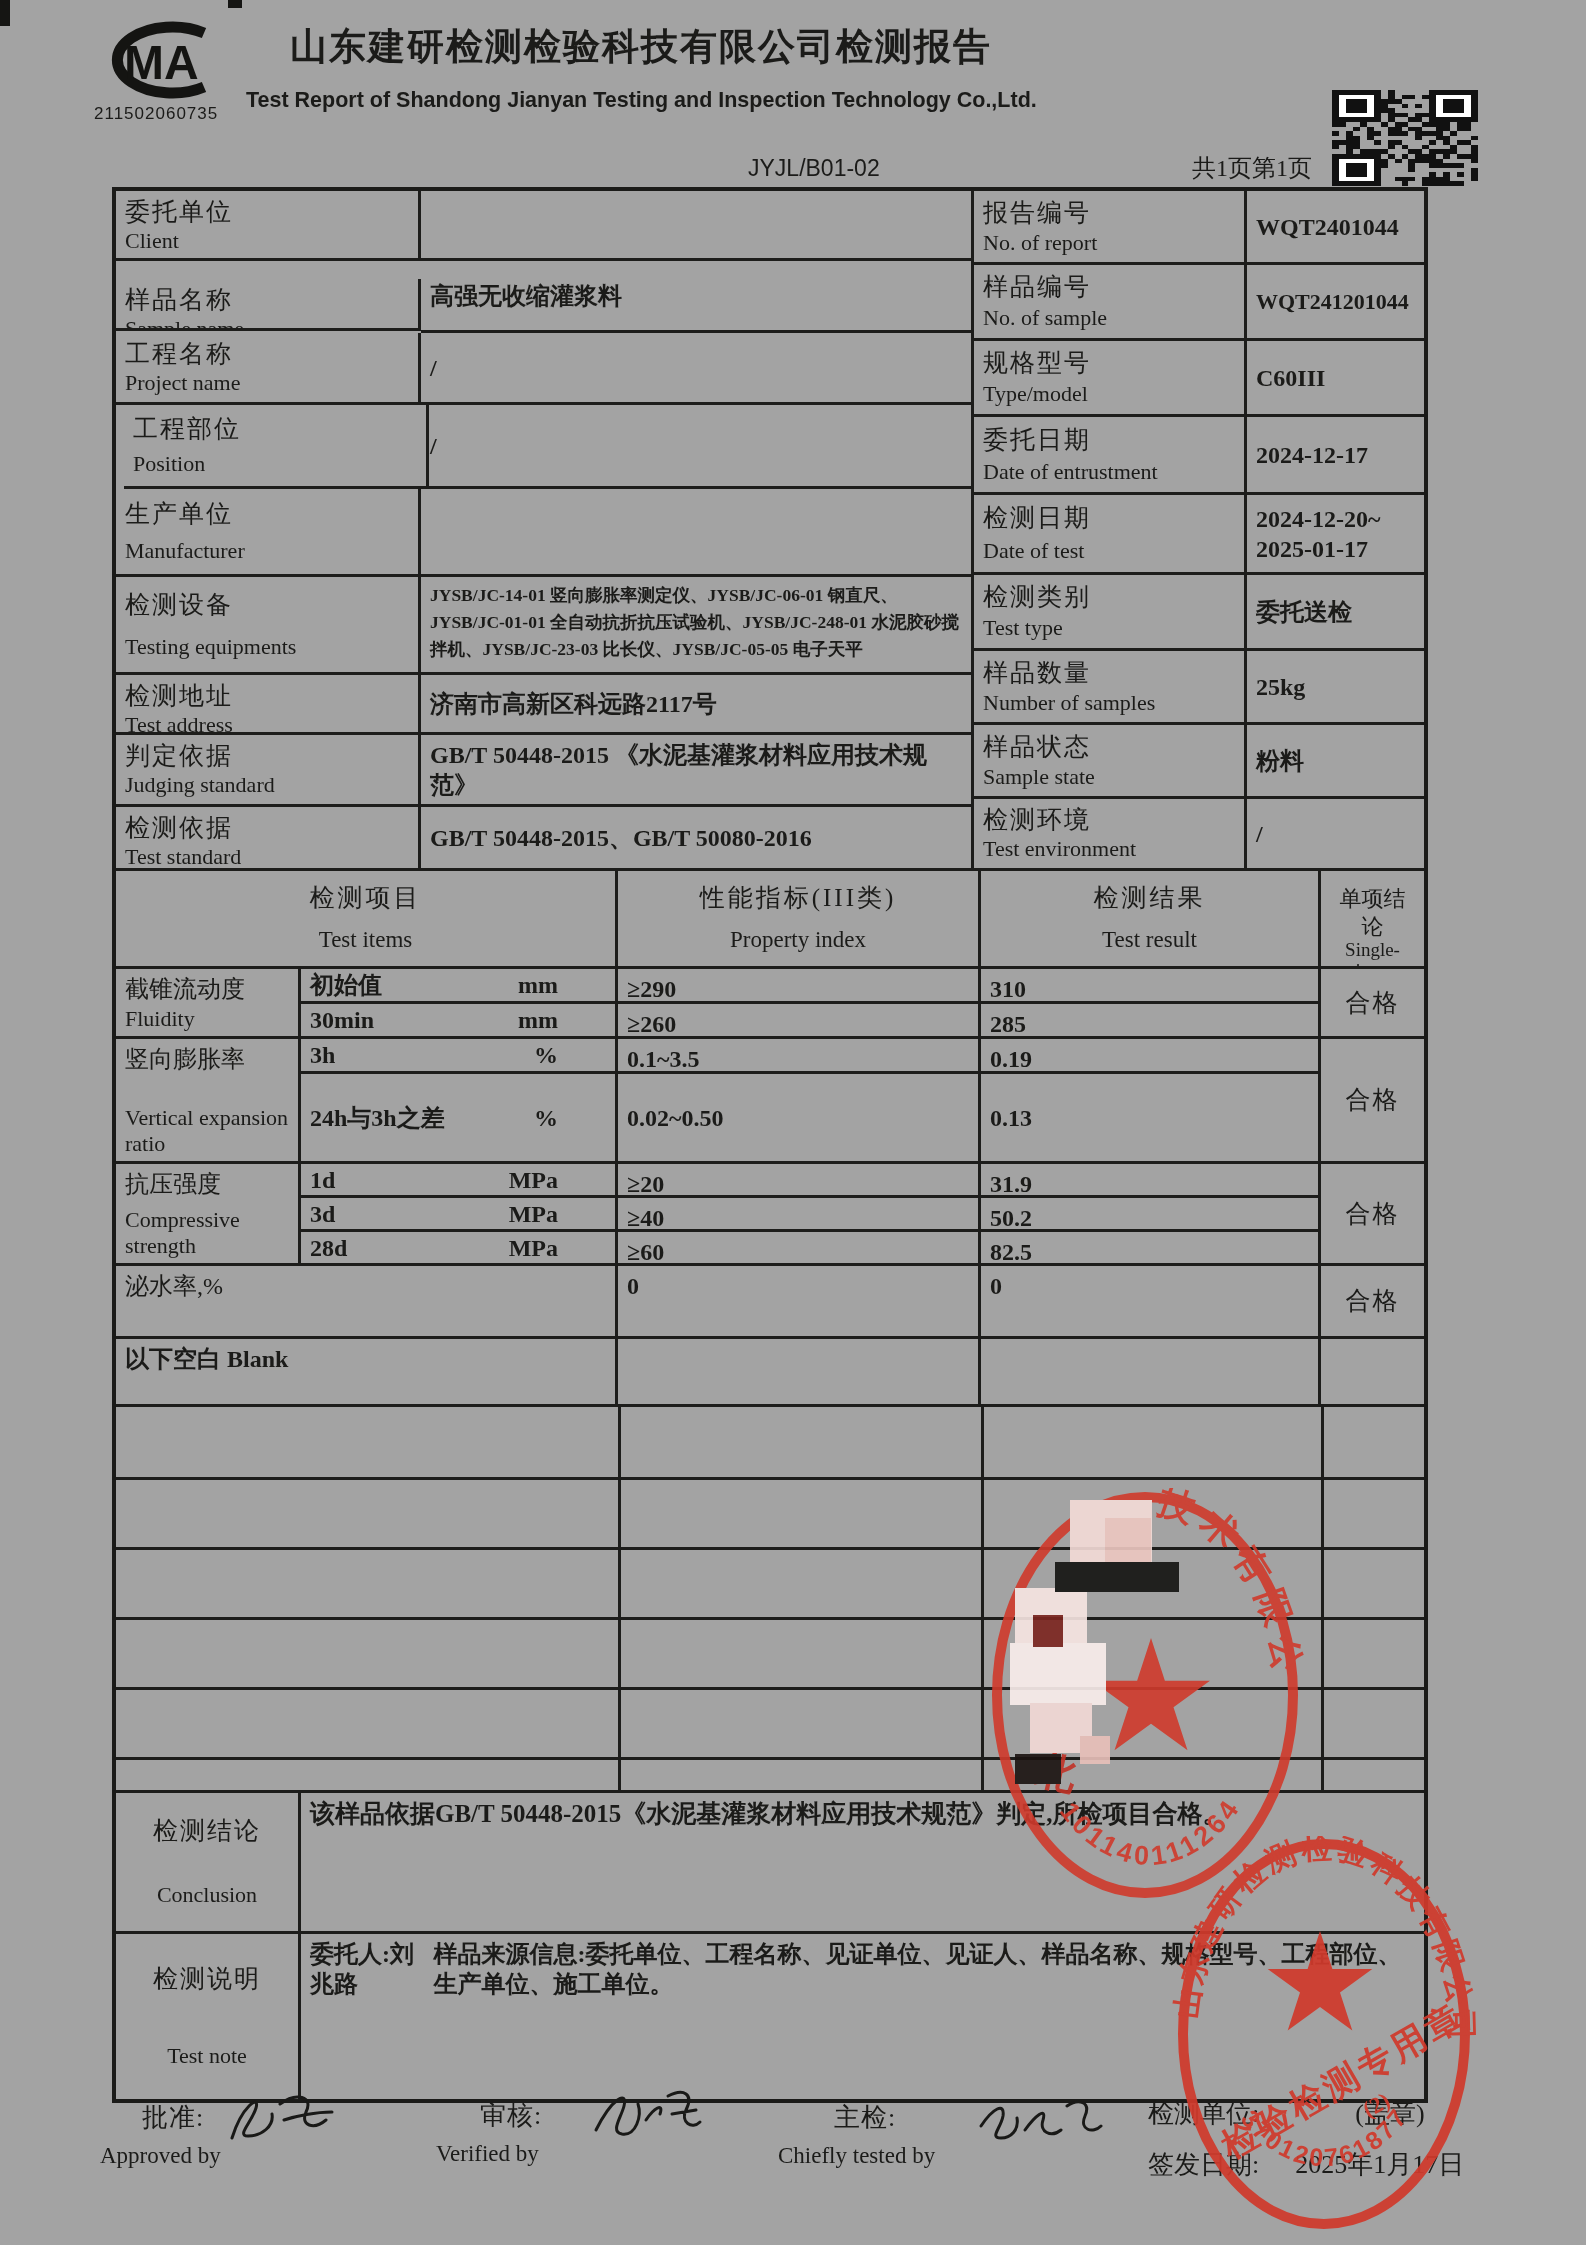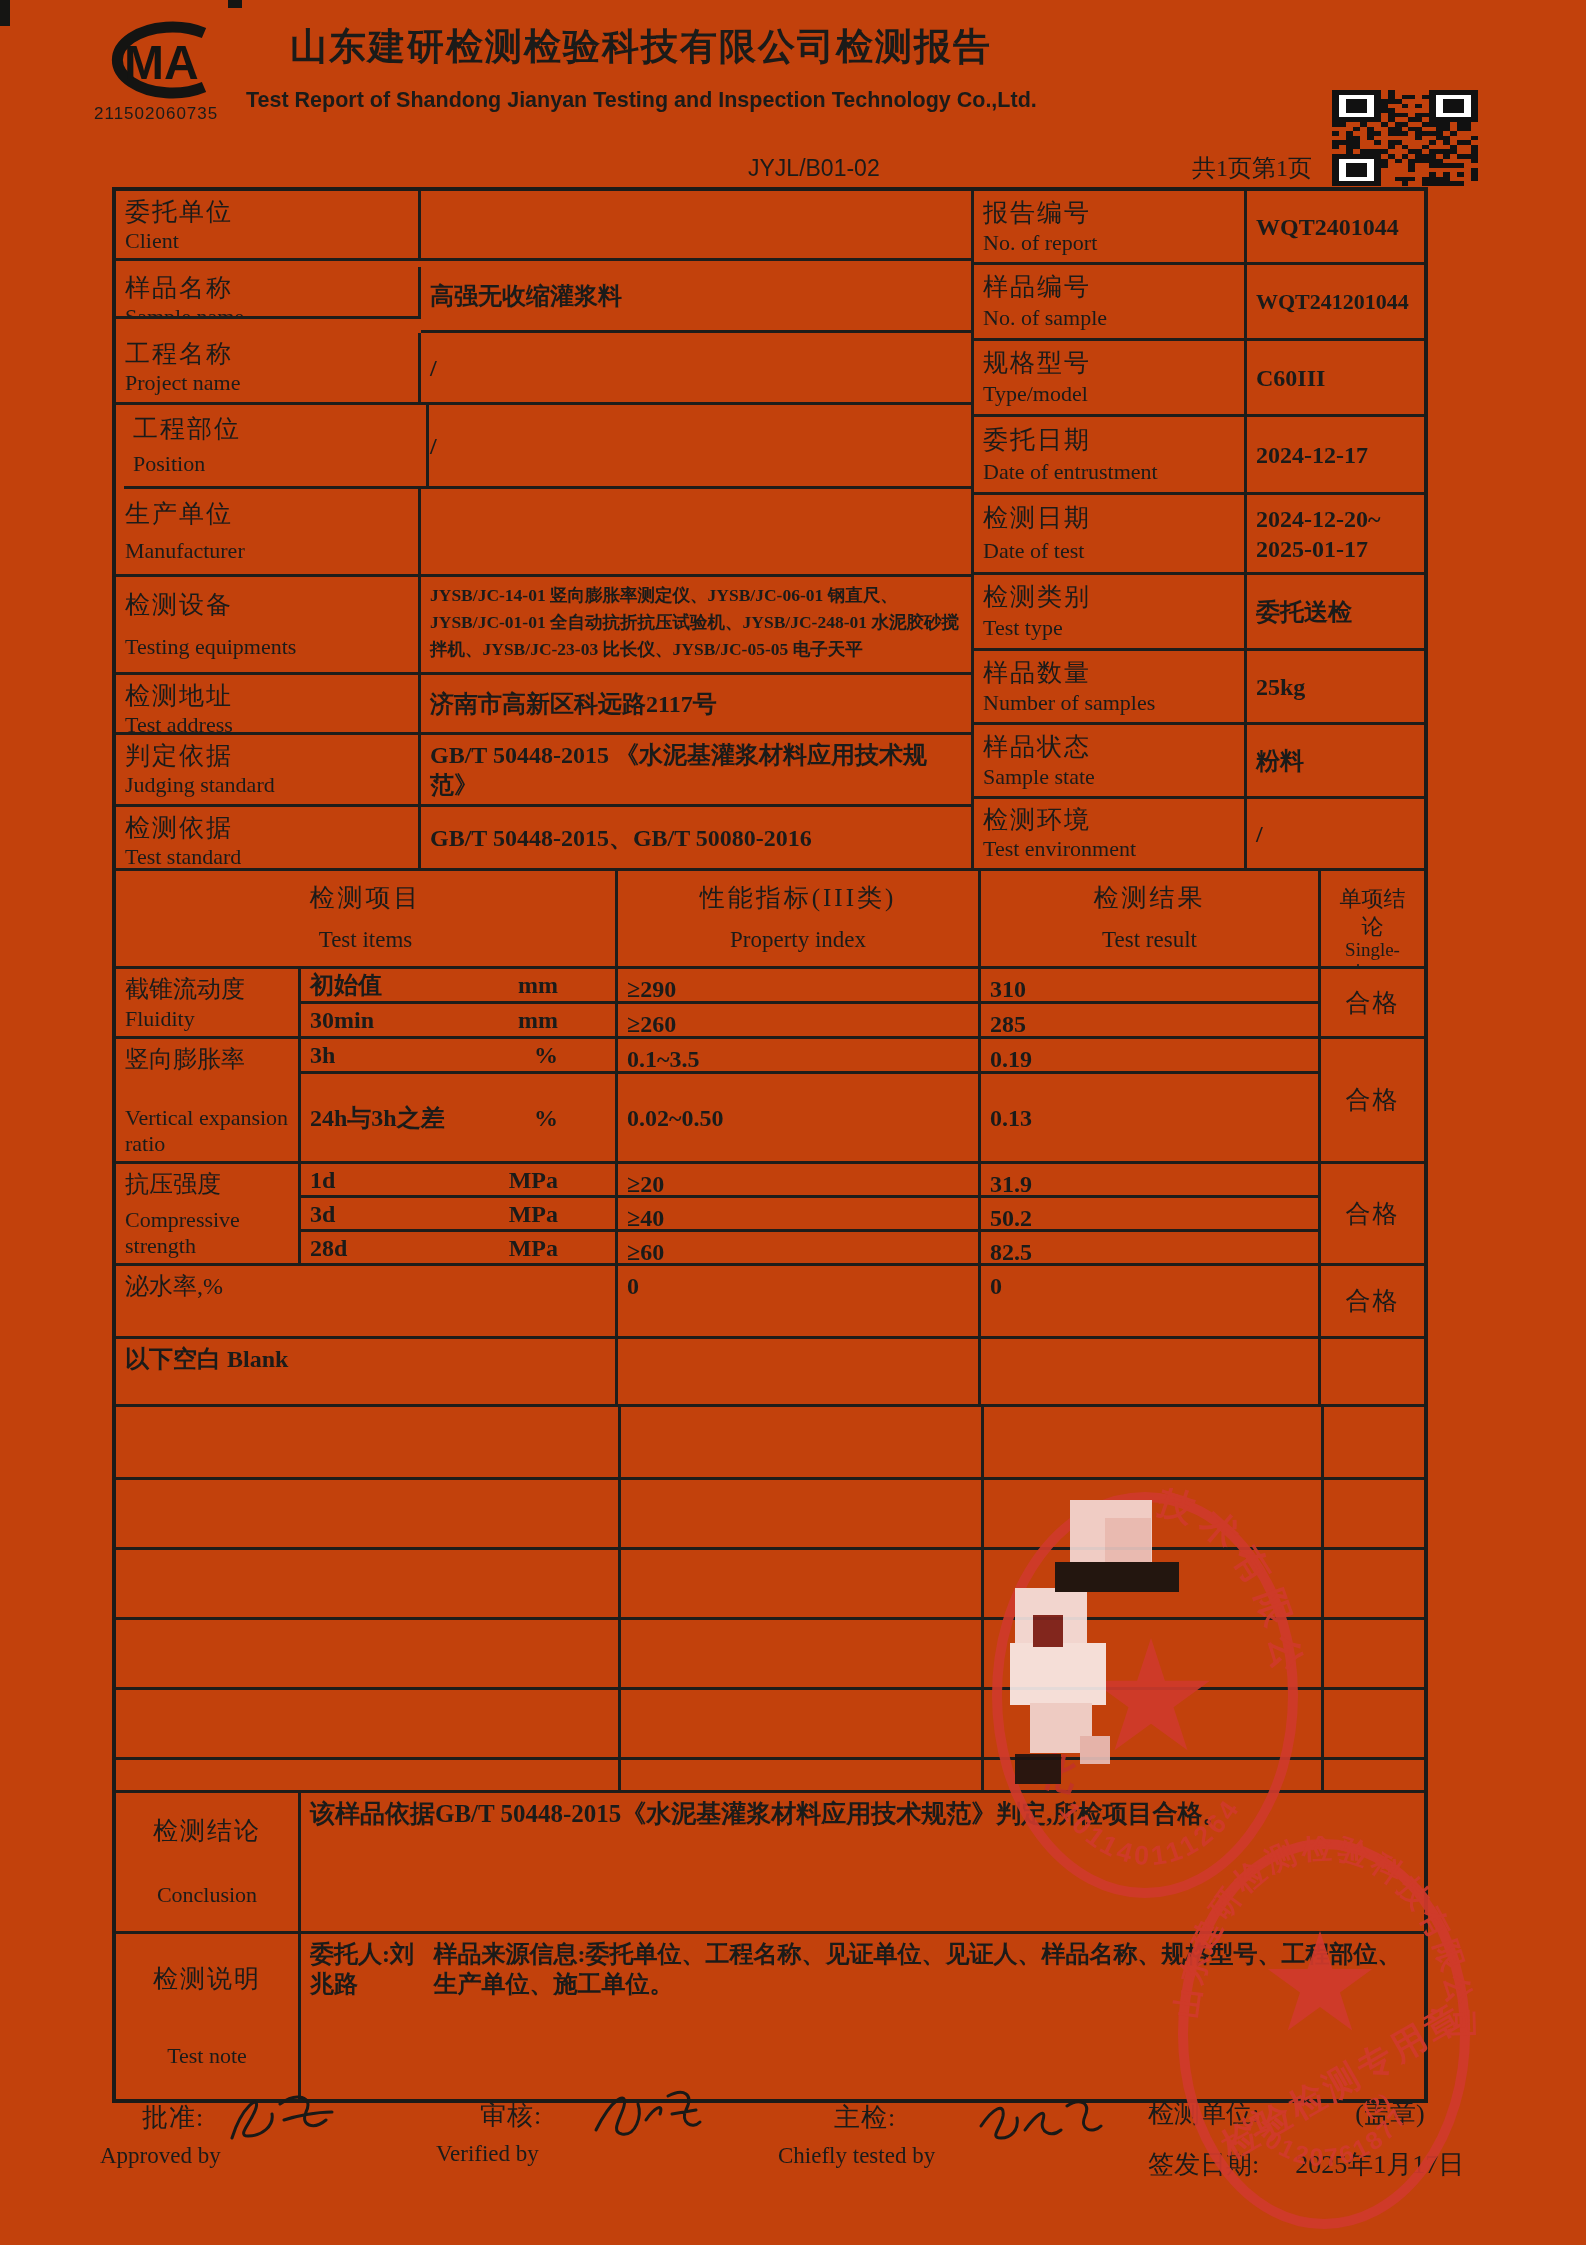--- a/index.html
+++ b/index.html
@@ -1,16 +1,16 @@
 <!DOCTYPE html>
 <html><head>
 <meta charset="utf-8">
 <style>
   html,body{margin:0;padding:0;background:#e8e7e3;}
-  .page{position:relative;width:1586px;height:2245px;background:#c2410c;overflow:hidden;
+  .page{position:relative;width:1586px;height:2245px;background:#a3a3a3;overflow:hidden;
         font-family:"Liberation Serif","DejaVu Serif",serif;color:#1b1b19;}
   .abs{position:absolute;}
   
   #tbl{position:absolute;left:112px;top:187px;width:1308px;height:1908px;
        border:4px solid #1b1b19;box-sizing:content-box;}
   .c{position:absolute;box-sizing:border-box;border-right:3px solid #1d1d1b;border-bottom:3px solid #1d1d1b;
      font-size:24px;line-height:1.25;padding:5px 9px;overflow:hidden;}
   .no-r{border-right:none;}
   .no-b{border-bottom:none;}
   .lbl{display:flex;flex-direction:column;justify-content:space-around;}
@@ -221,21 +221,21 @@
   </div>
 
   <div id="tbl">
 
     <div class="c lbl" style="left:0;top:0;width:305px;height:70px;">
       <span class="zh">委托单位</span>
       <span class="en">Client</span>
     </div>
     <div class="c val num" style="left:305px;top:0;width:553px;height:70px;"></div>
 
-    <div class="c lbl" style="left:0;top:76px;width:305px;height:52px;">
+    <div class="c lbl" style="left:0;top:88px;width:305px;height:52px;">
       <span class="zh">样品名称</span>
       <span class="en">Sample name</span>
     </div>
     <div class="c val num" style="left:305px;top:70px;width:553px;height:72px;">高强无收缩灌浆料</div>
 
     <div class="c lbl" style="left:0;top:142px;width:305px;height:72px;">
       <span class="zh">工程名称</span>
       <span class="en">Project name</span>
     </div>
     <div class="c val num" style="left:305px;top:142px;width:553px;height:72px;">/</div>

